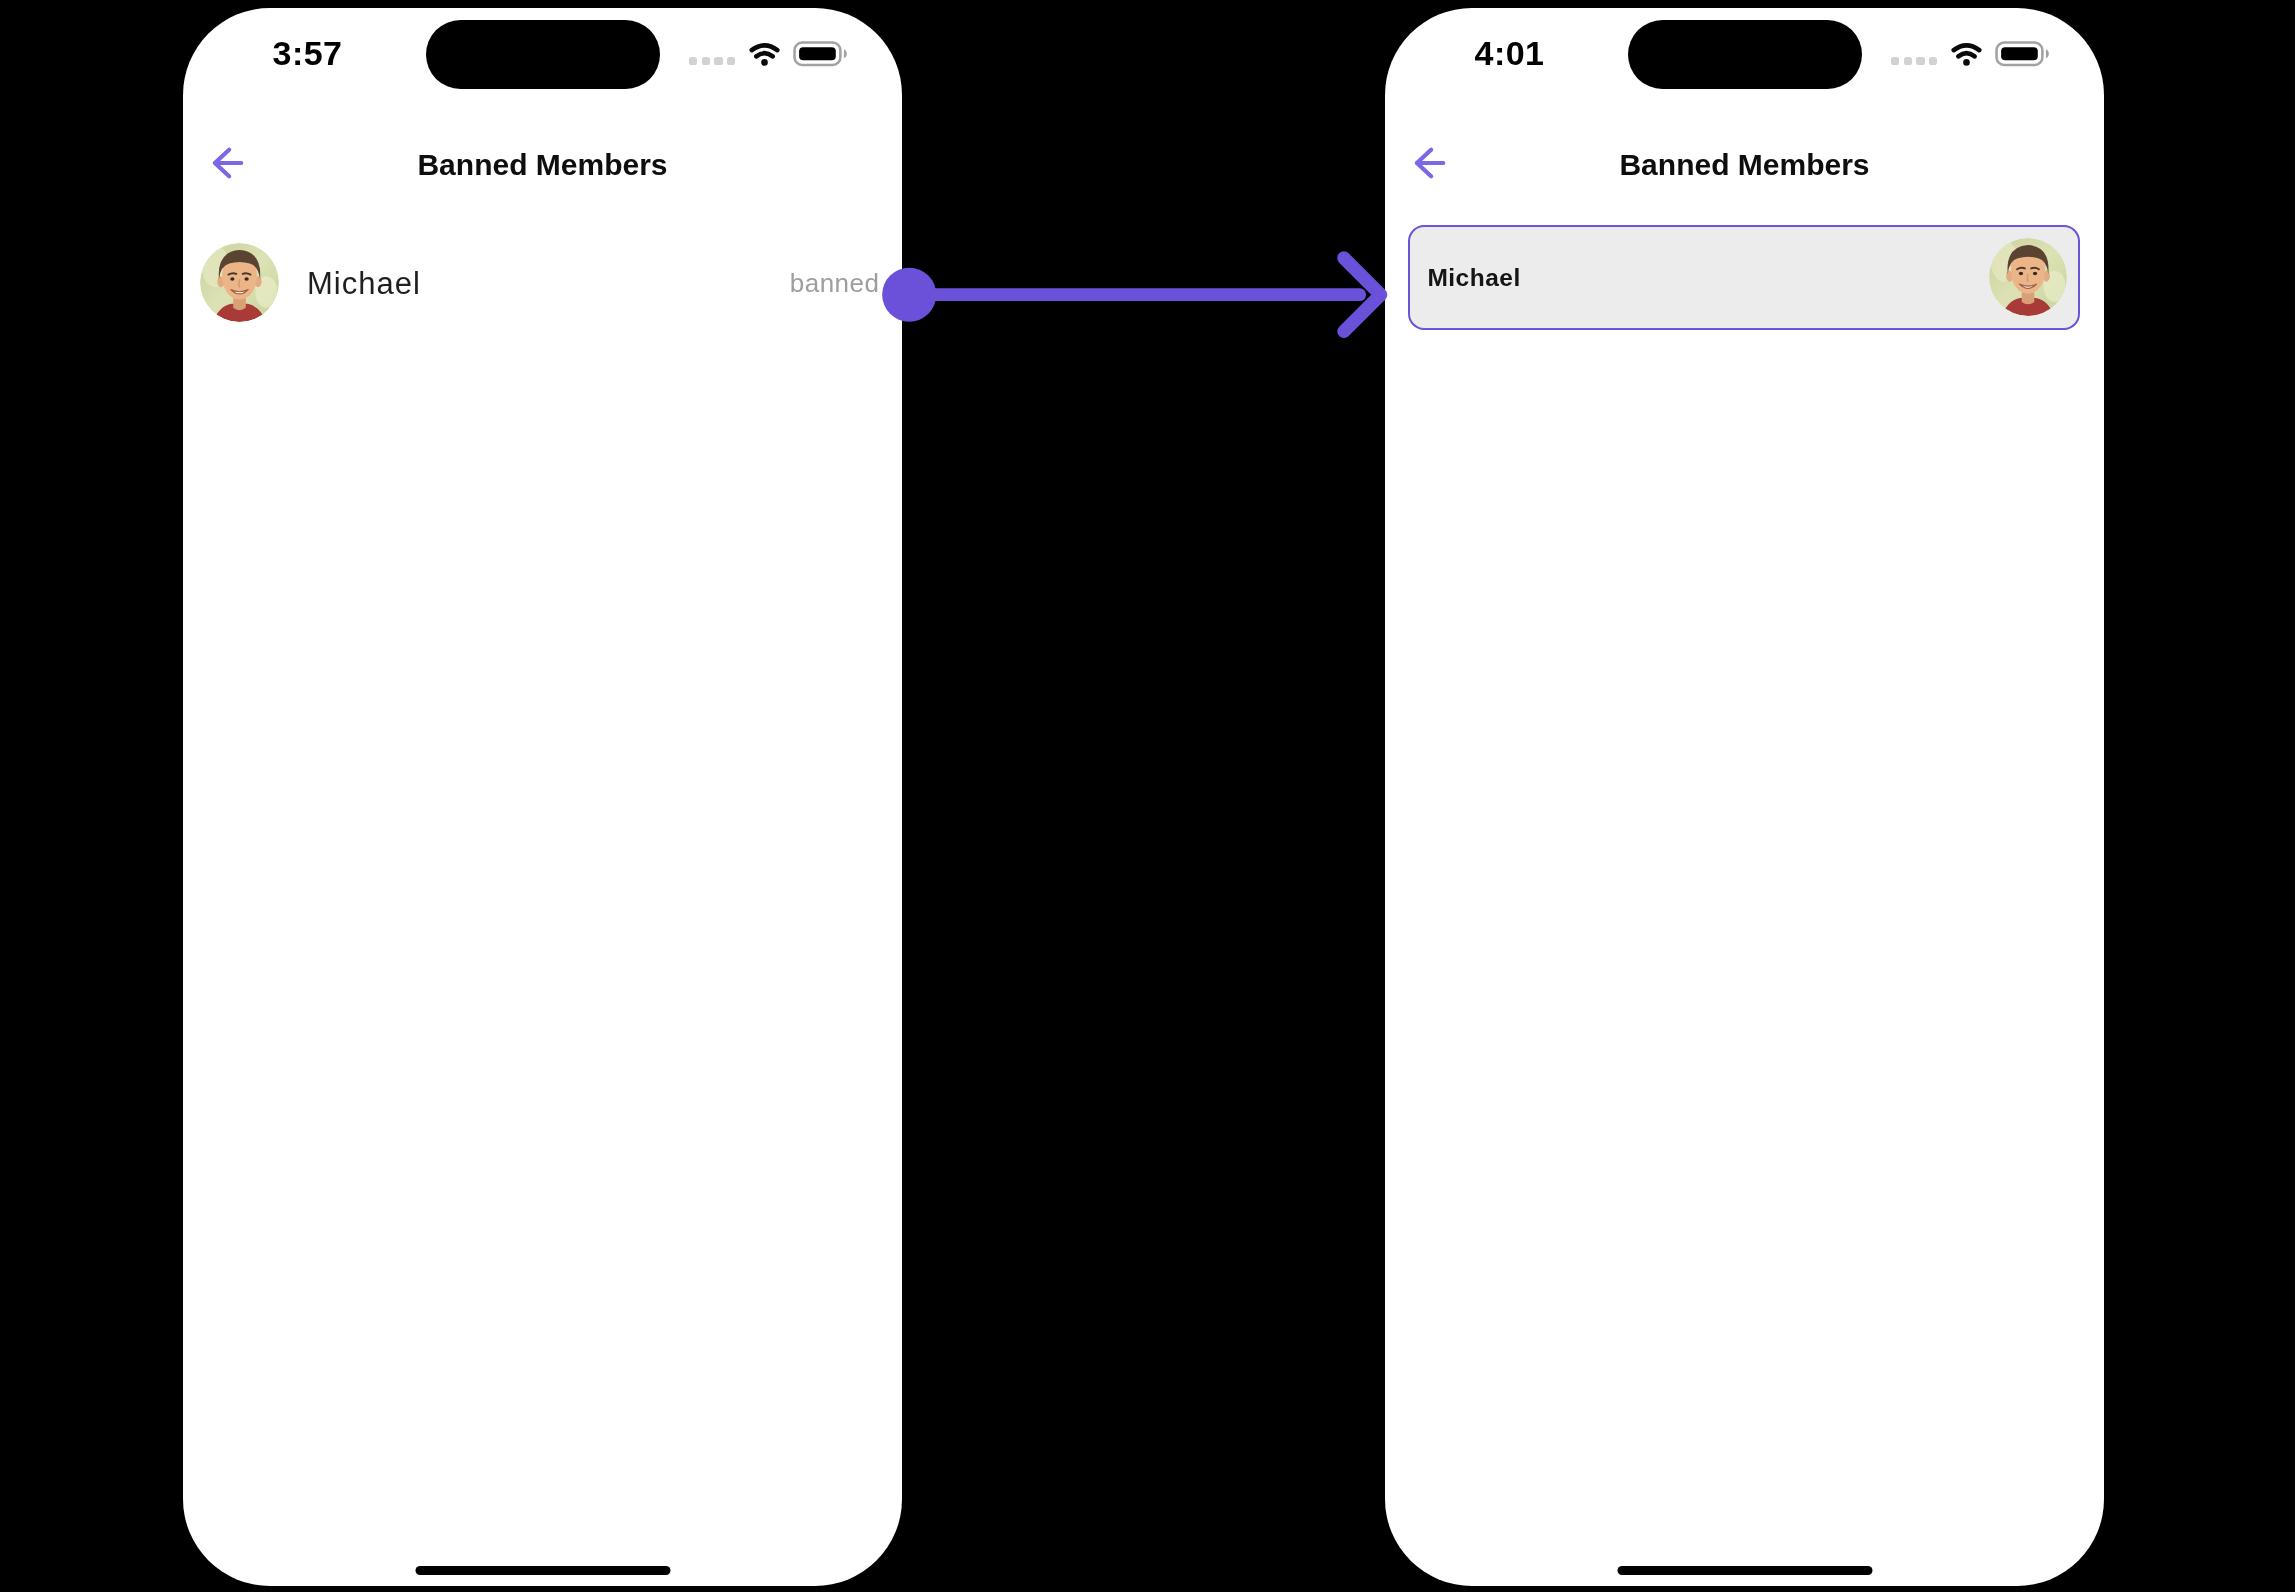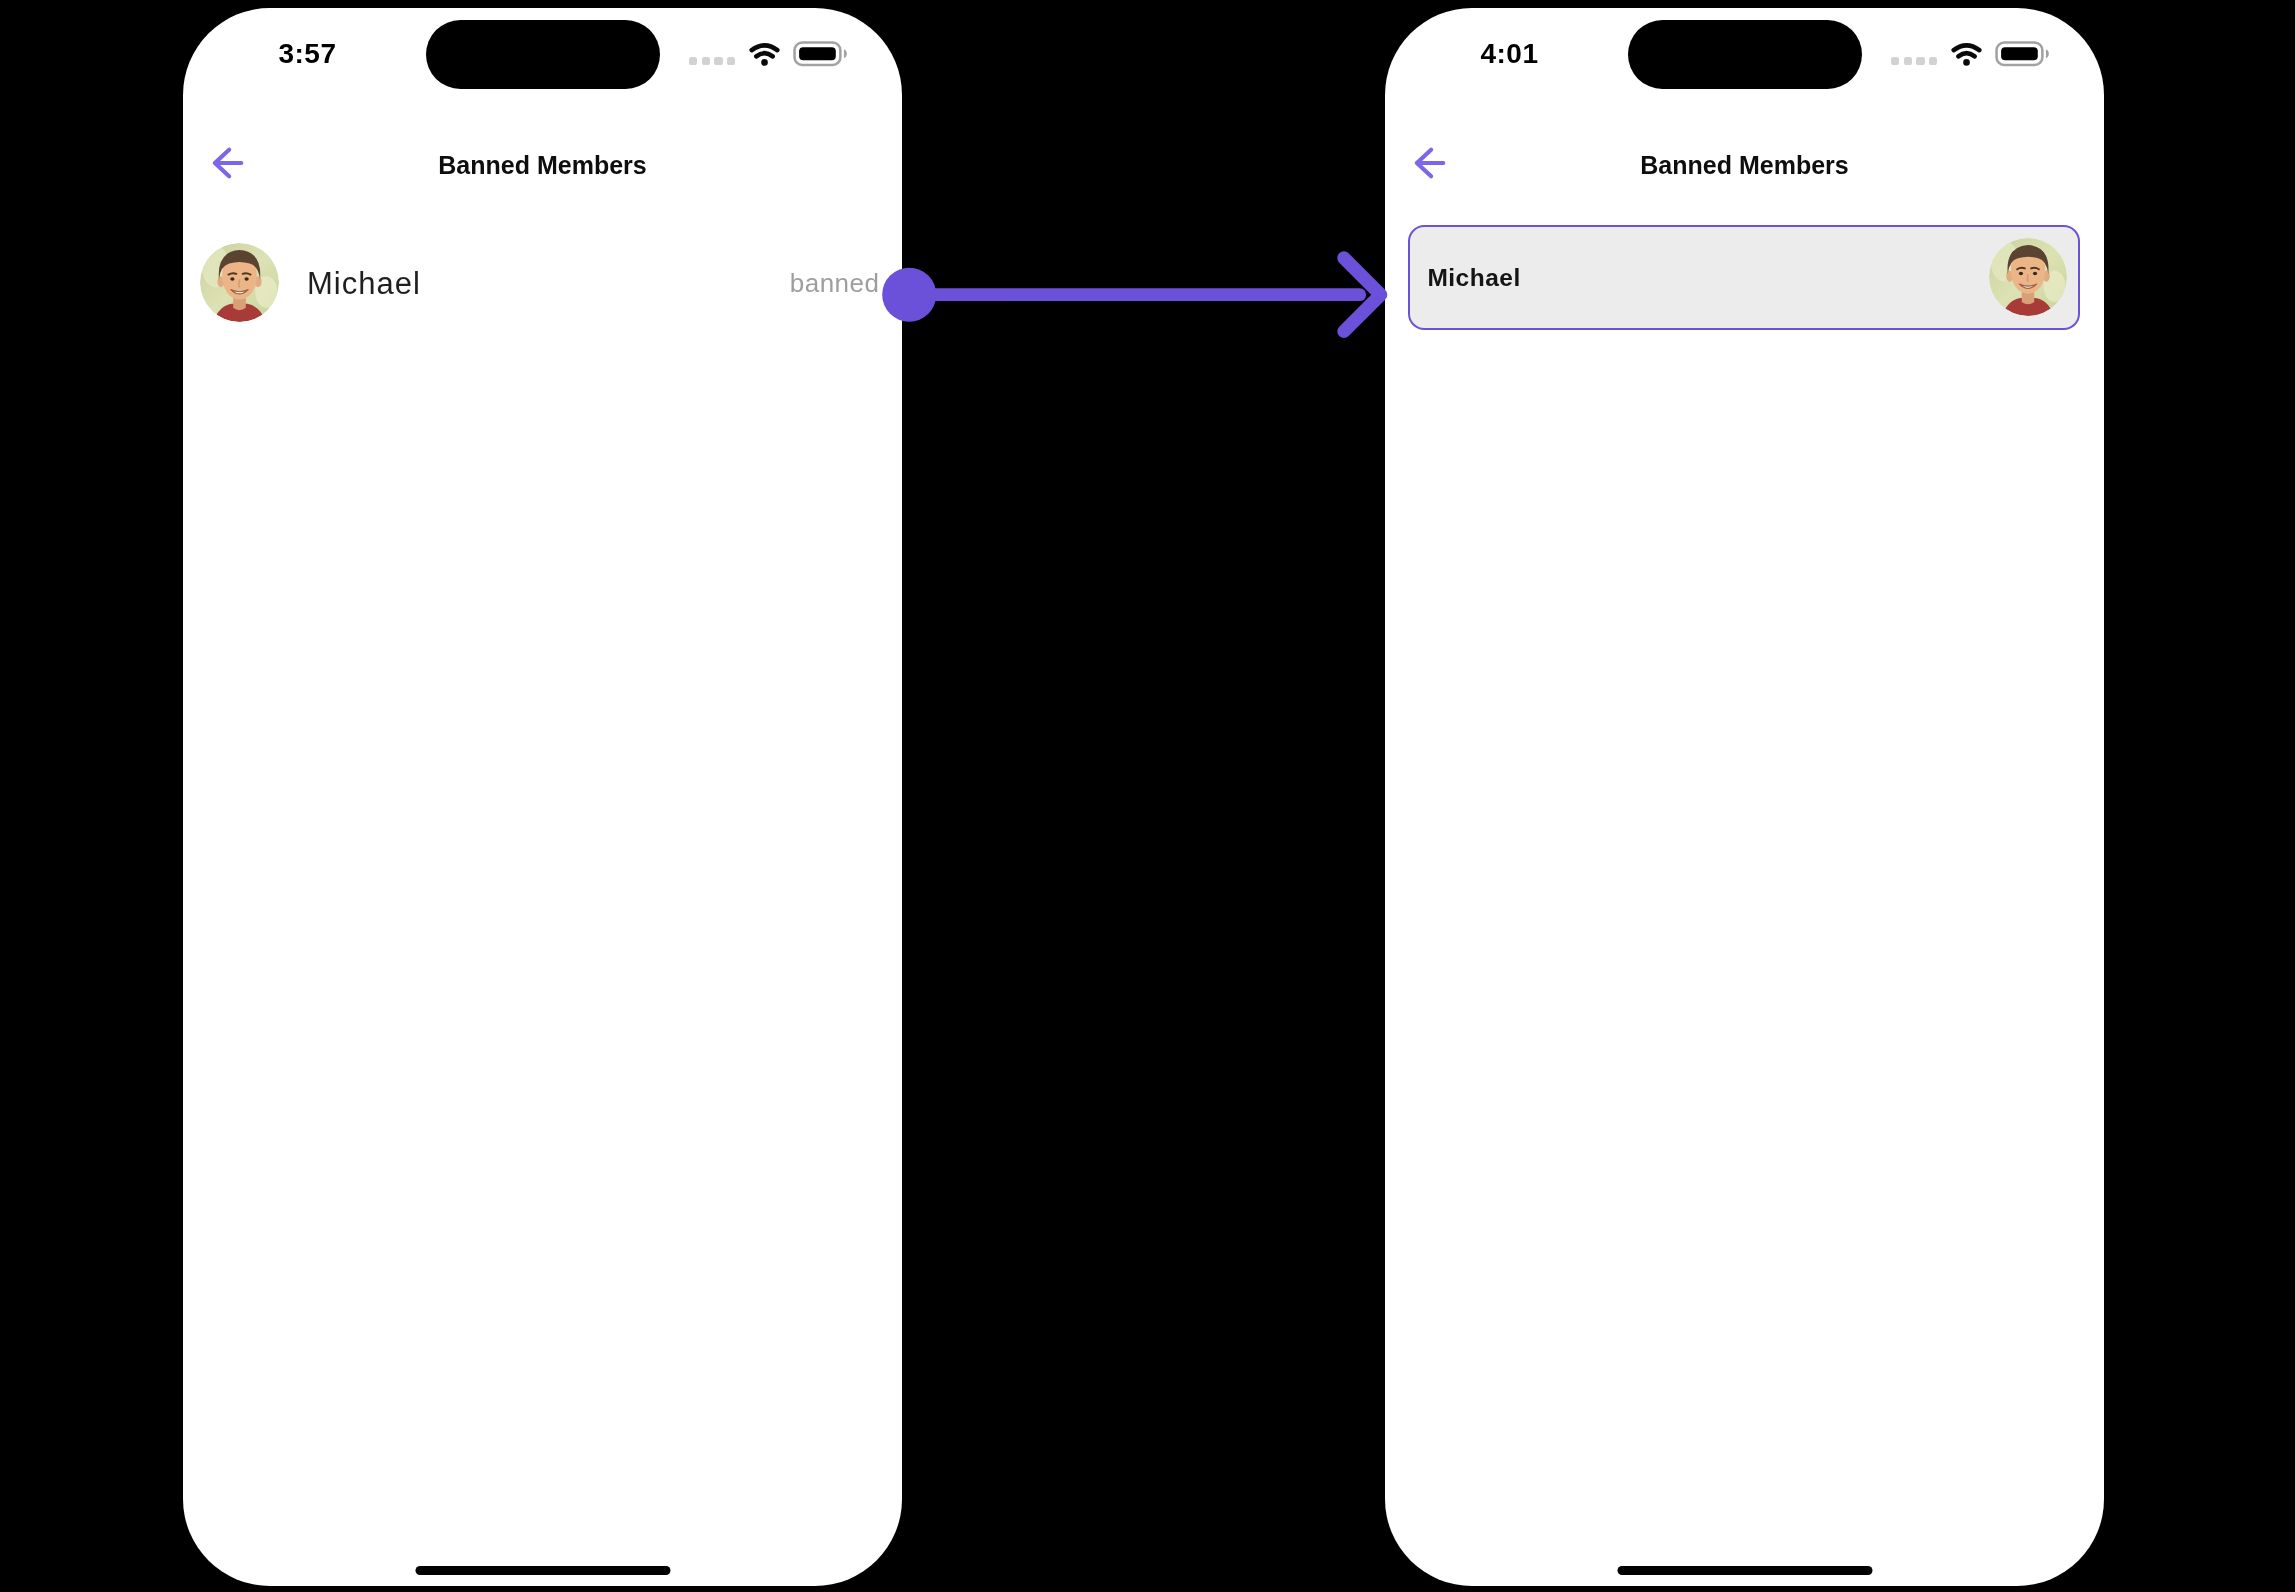--- a/index.html
+++ b/index.html
@@ -31,21 +31,21 @@
 
   
   .status-time {
     position: absolute;
     left: 66px;
     top: 30px;
     width: 117px;
     height: 31px;
     line-height: 31px;
     text-align: center;
-    font-size: 28px;
+    font-size: 34px;
     font-weight: 700;
     letter-spacing: 0.5px;
     color: #000000;
   }
   .dynamic-island {
     position: absolute;
     left: 50%;
     transform: translateX(-50%);
     top: 12.8px;
     width: 234px;
@@ -85,21 +85,21 @@
     cursor: pointer;
   }
   .page-title {
     position: absolute;
     left: 0;
     top: 138px;
     width: 100%;
     height: 38px;
     line-height: 38px;
     text-align: center;
-    font-size: 25px;
+    font-size: 30px;
     font-weight: 600;
     color: #0e0e0e;
   }
 
   
   .member-row {
     position: absolute;
     left: 0;
     top: 228px;
     width: 100%;

